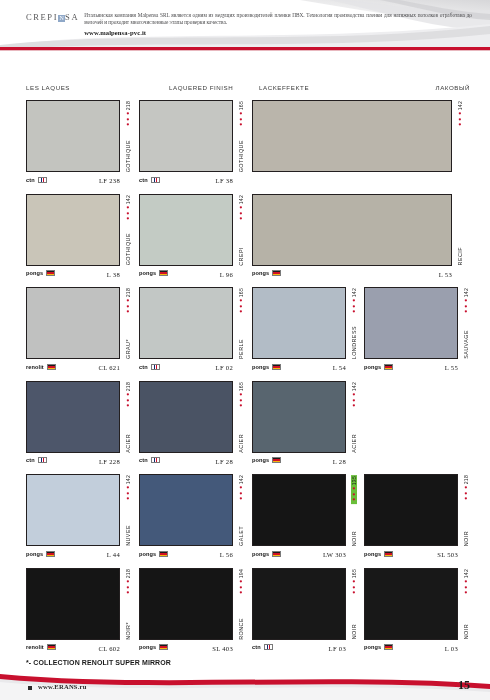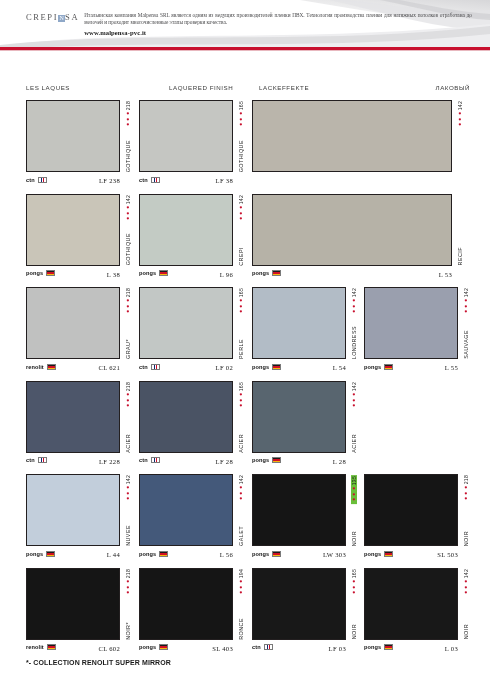--- a/index.html
+++ b/index.html
@@ -528,14 +528,25 @@
               <span class="flag flag-de"></span>
             </div>
             <div class="code">L 03</div>
           </div>
         </div>
       </div>
     </div>
 
   <div class="footnote">*- COLLECTION RENOLIT SUPER MIRROR</div>
 
+  <div class="footer">
+    <svg class="header-swoosh" width="490" height="32" viewBox="0 0 490 32">
+      <rect x="0" y="0" width="490" height="32" fill="#ffffff"></rect>
+      <path d="M0,6 C150,20 330,4 490,16 L490,22 C330,10 150,26 0,12 Z" fill="#c8102e"></path>
+      <path d="M0,11 C150,25 330,9 490,21 L490,26 C330,14 150,30 0,17 Z" fill="#e9e9eb"></path>
+      <path d="M0,14 C150,28 330,12 490,24 L490,32 L0,32 Z" fill="#f4f4f5"></path>
+    </svg>
+    <div class="footer-bullet"></div>
+    <div class="footer-url">www.ERANS.ru</div>
+    <div class="page-num">15</div>
+  </div>
 
 </div>
 
 </body></html>

